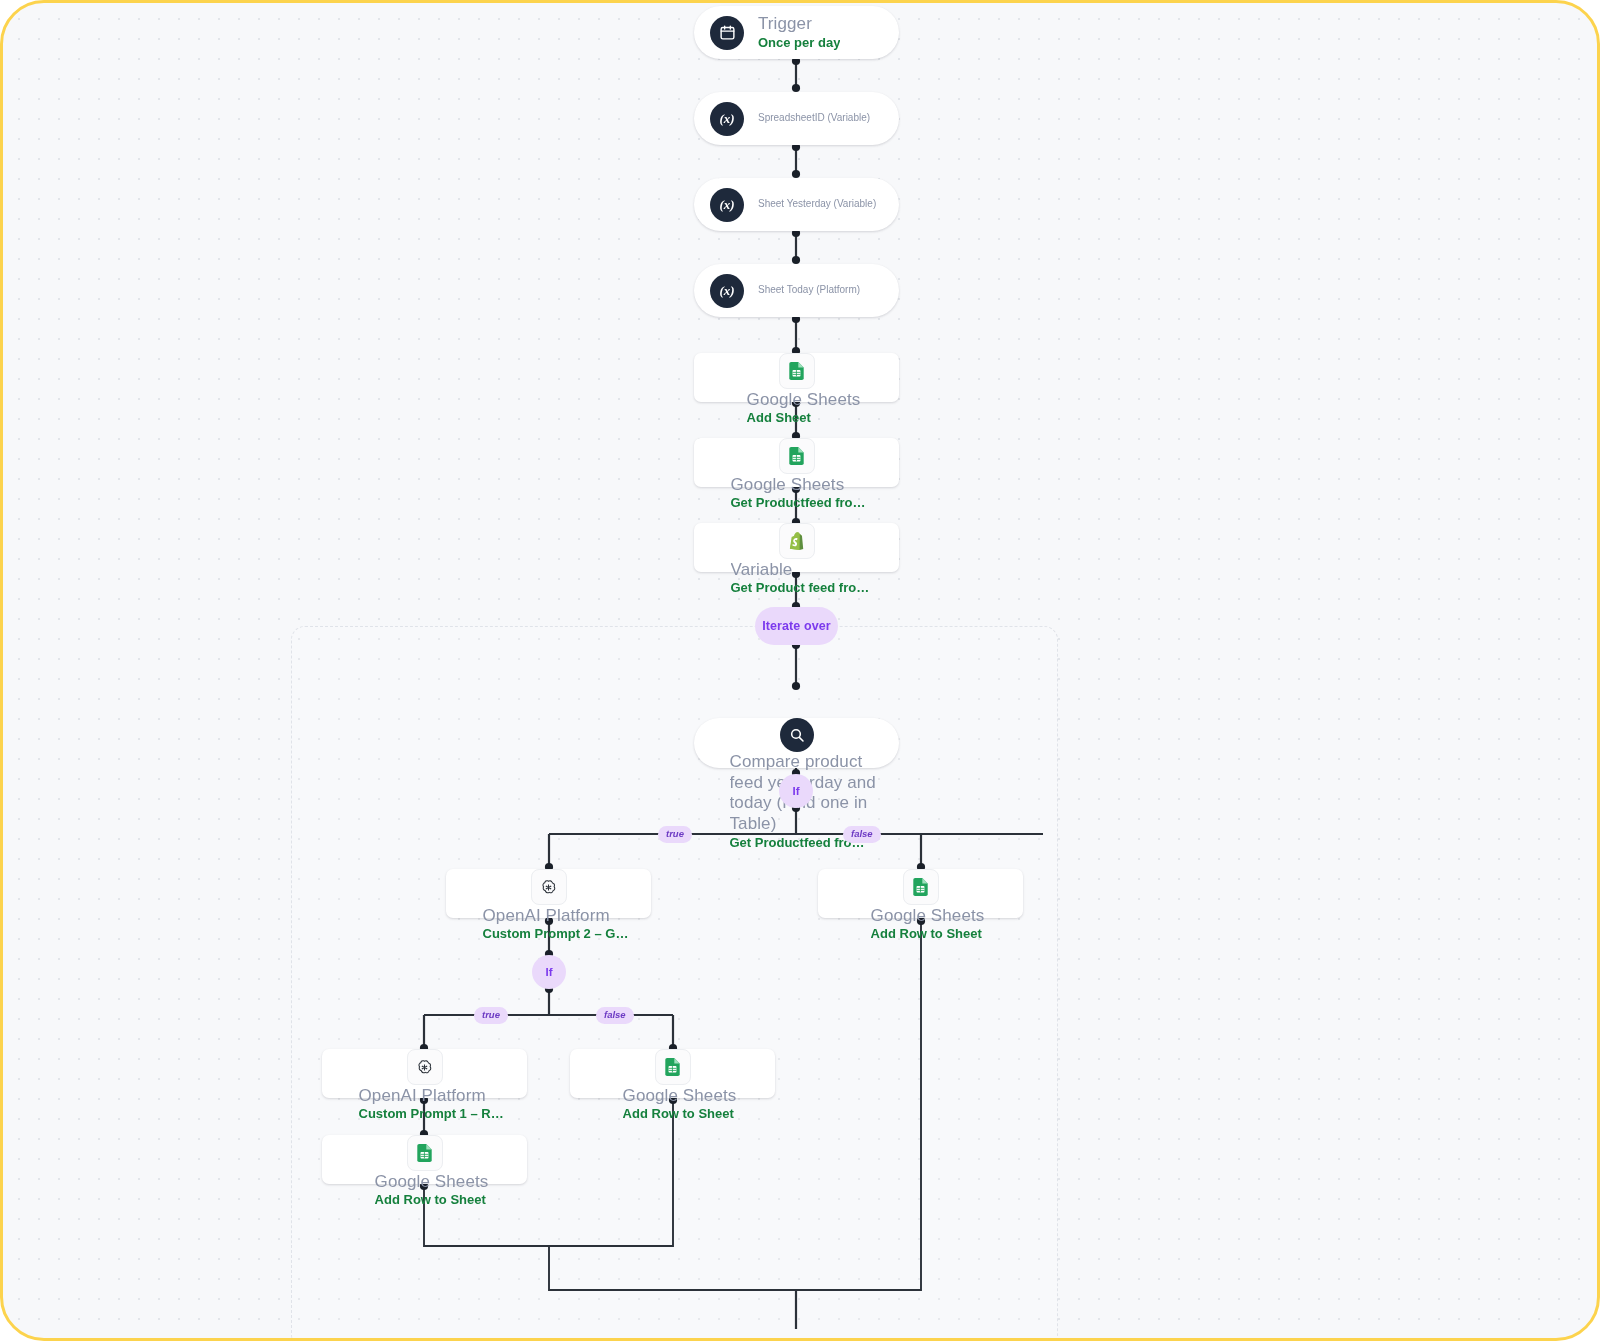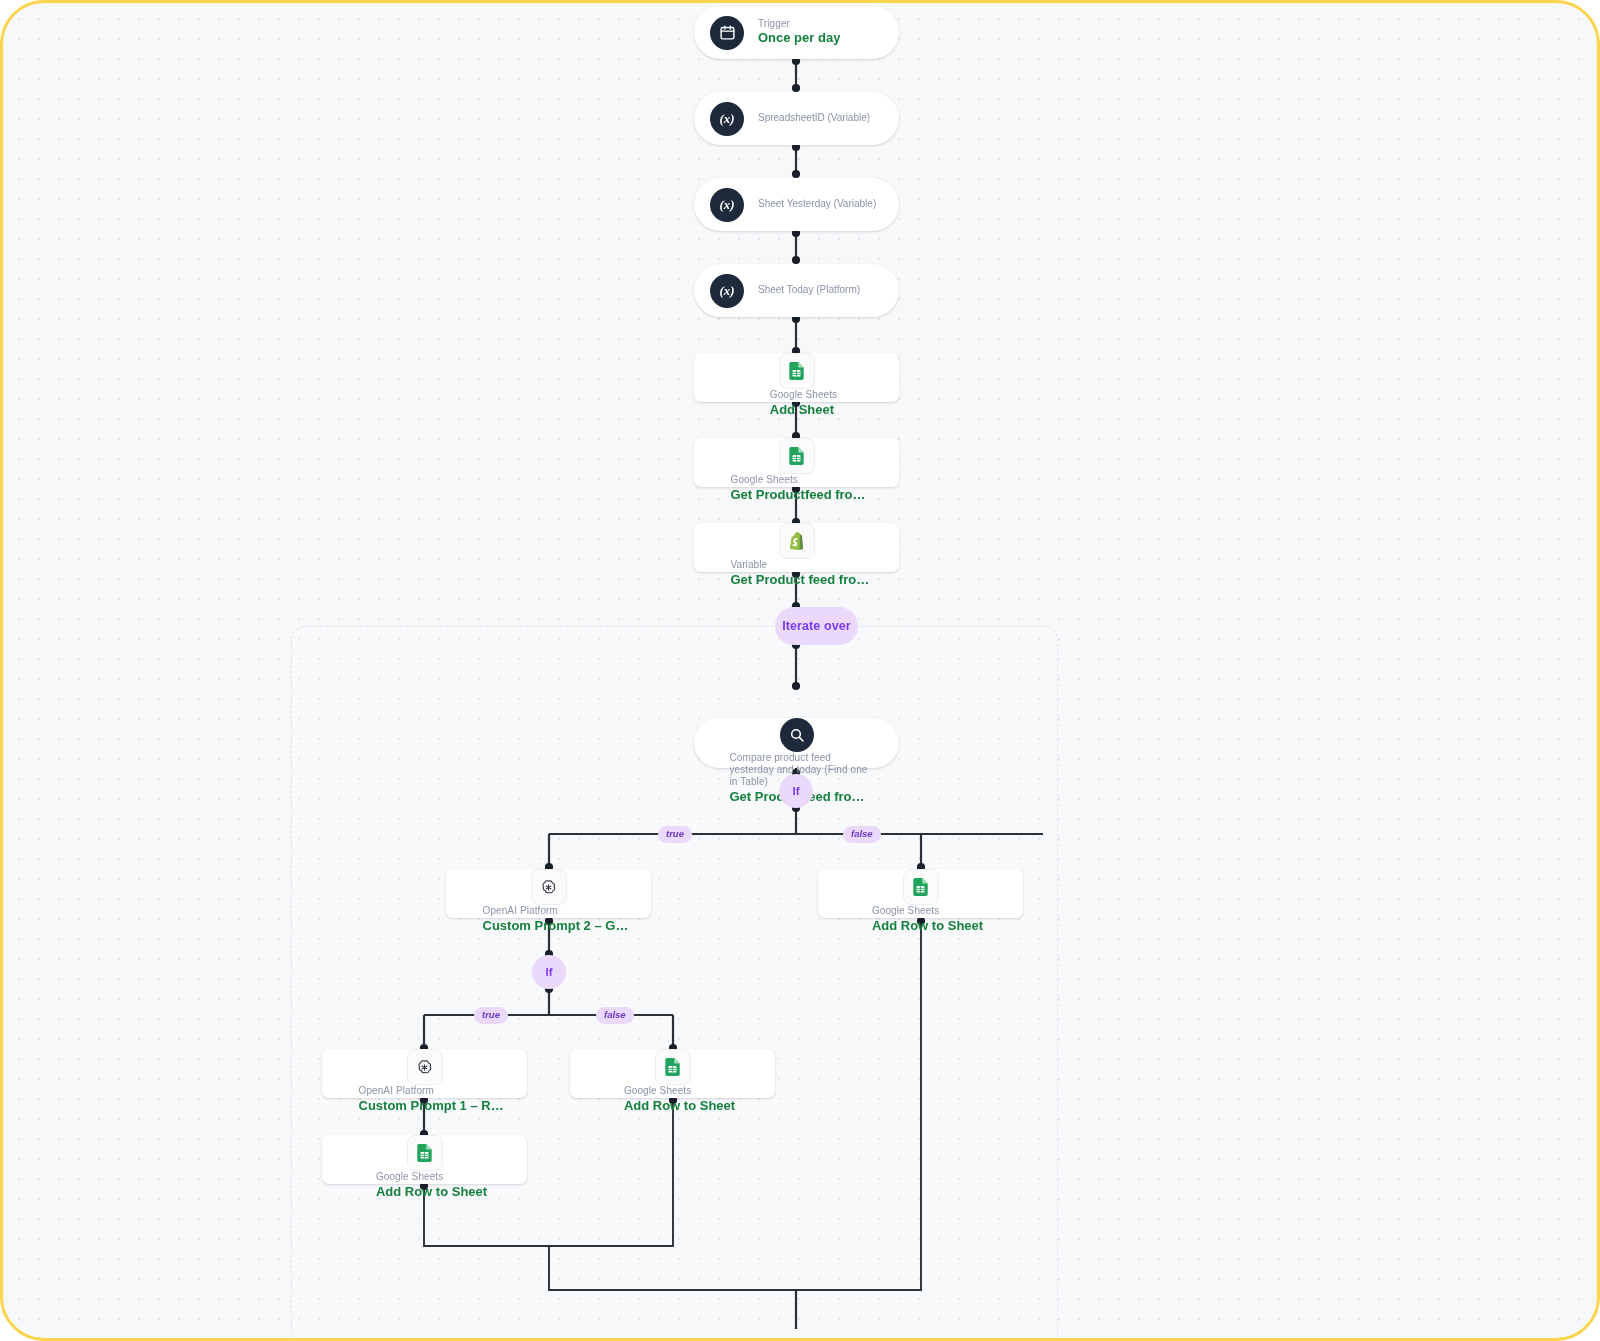--- a/index.html
+++ b/index.html
@@ -31,21 +31,21 @@
     box-sizing:border-box;
   }
   .node.pill{border-radius:34px;padding:0 16px;}
   .node.rect{border-radius:7px;padding:0 14px;flex-direction:column;}
 
   .ico{flex:0 0 auto;display:flex;align-items:center;justify-content:center;}
   .ico.dark{width:34px;height:34px;border-radius:50%;background:#1e293b;color:#fff;}
   .ico.tile{width:34px;height:34px;border-radius:8px;background:#fbfbfc;border:1px solid #eceef1;}
 
   .txt{margin-left:14px;display:flex;flex-direction:column;justify-content:center;min-width:0;}
-  .sub{font-size:10px;color:#8b93a7;line-height:1.25;letter-spacing:.1px;white-space:nowrap;overflow:hidden;}
+  .sub{font-size:17px;color:#8b93a7;line-height:1.25;letter-spacing:.1px;white-space:nowrap;overflow:hidden;}
   .sub.two{white-space:normal;max-width:148px;line-height:1.22;}
   .ttl{font-size:13px;color:#15803d;font-weight:600;line-height:1.3;white-space:nowrap;overflow:hidden;text-overflow:ellipsis;max-width:146px;}
   .sub-only{font-size:10px;color:#8b93a7;line-height:1.25;white-space:nowrap;}
 
   
   .ctrl{
     position:absolute;background:#ead9fb;color:#7c3aed;
     font-size:11.5px;font-weight:600;
     display:flex;align-items:center;justify-content:center;
     border-radius:999px;letter-spacing:.1px;
@@ -215,21 +215,21 @@
           <path d="M14.6 4.3 12.2 2.1 11.9 20l4.1-1-1.4-14.7z" fill="#5e8e3e"></path>
           <path d="M9.6 7.3 9 9.1s-.6-.3-1.3-.3c-1 0-1.1.6-1.1.8 0 .9 2.5 1.3 2.5 3.5 0 1.8-1.1 2.9-2.6 2.9-1.8 0-2.7-1.1-2.7-1.1l.5-1.6s.9.8 1.7.8c.5 0 .7-.4.7-.7 0-1.2-2-1.3-2-3.3 0-1.7 1.2-3.4 3.7-3.4 1 0 1.2.3 1.2.3z" fill="#fff"></path>
         </svg>
       </span>
       <span class="txt">
         <span class="sub">Variable</span>
         <span class="ttl">Get Product feed from tod...</span>
       </span>
     </div>
 
-    <div class="ctrl loop" style="left:752px;top:604px;margin-left:20px;">
+    <div class="ctrl loop" style="left:752px;top:604px;">
       <span>Iterate over</span>
     </div>
 
     <div class="node pill" style="left:691px;top:715px;width:205px;height:50px;flex-direction:column;">
       <span class="ico dark">
         <svg width="16" height="16" viewBox="0 0 24 24" fill="none" stroke="#fff" stroke-width="2.3" stroke-linecap="round">
           <circle cx="10.5" cy="10.5" r="6.5"></circle>
             <path d="M15.5 15.5L21 21"></path>
         </svg>
       </span>

